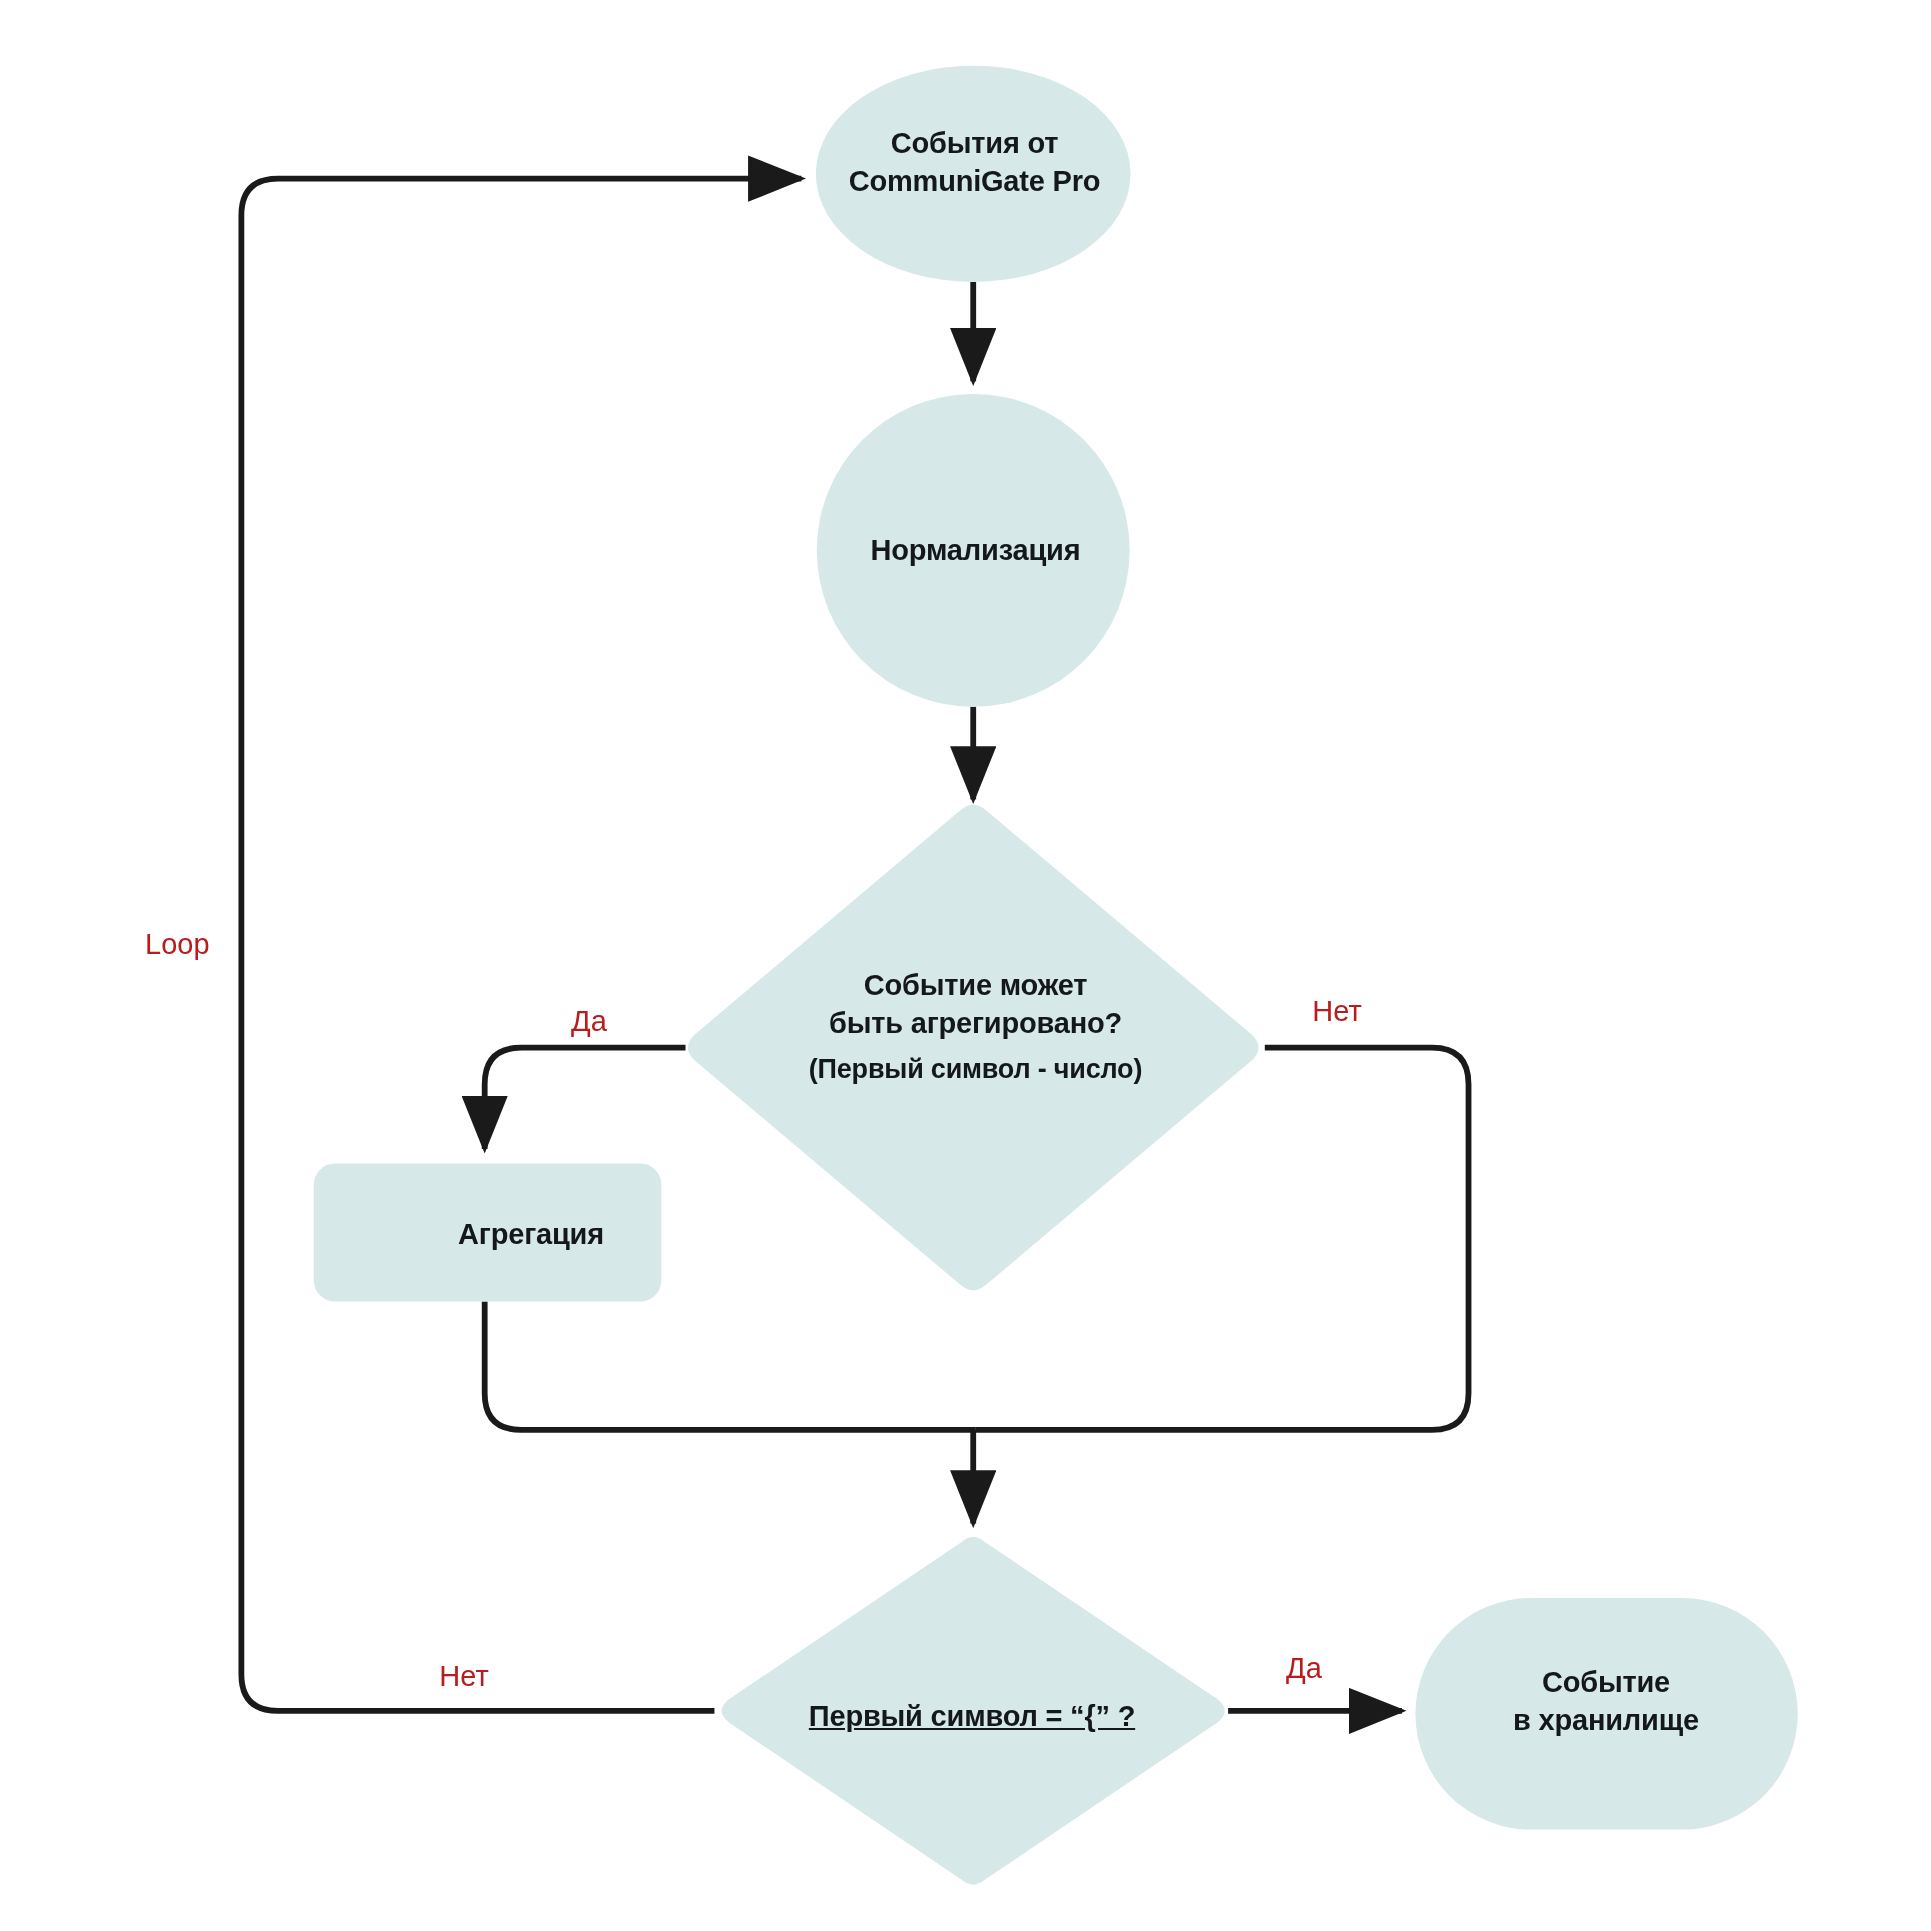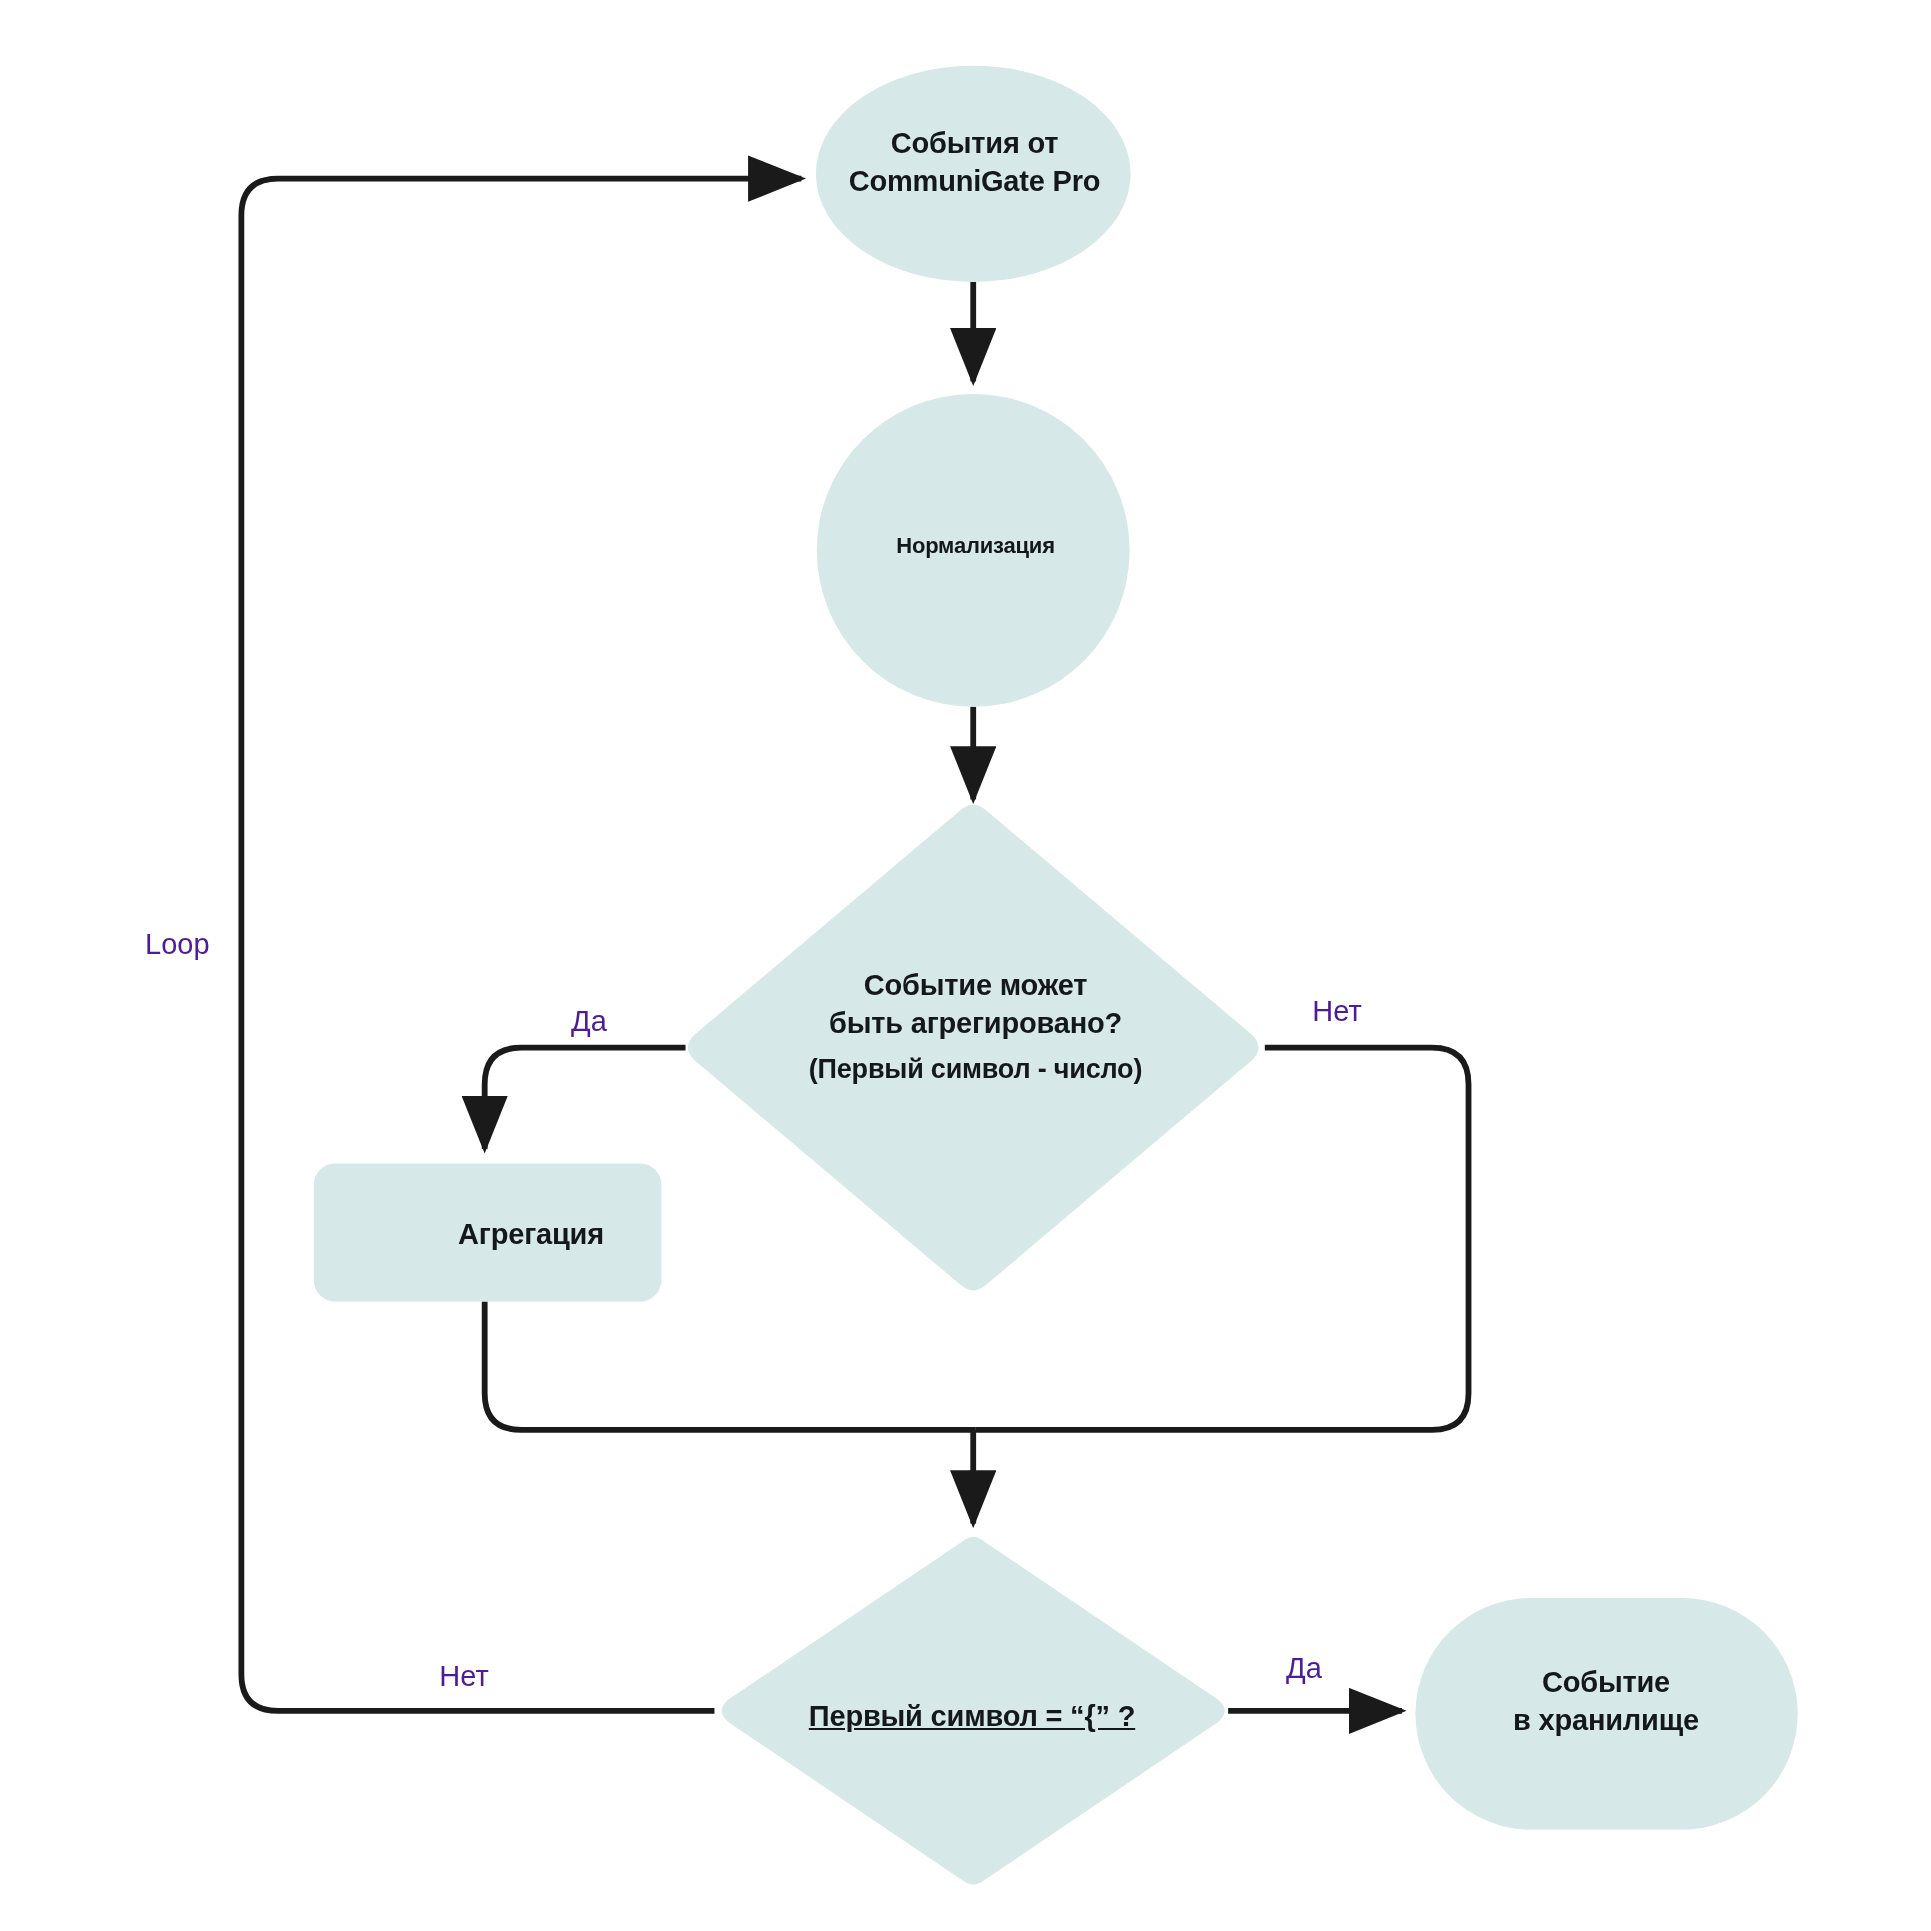--- a/index.html
+++ b/index.html
@@ -45,29 +45,29 @@
     font-family: "Liberation Sans", sans-serif;
     font-weight: bold;
     text-align: center;
     line-height: 1.32;
     white-space: pre-line;
     letter-spacing: -0.2px;
     pointer-events: none;
   }
   .edge-label {
     position: absolute;
-    color: #4c1d95;
+    color: #b91c1c;
     font-family: "Liberation Sans", sans-serif;
     font-weight: normal;
     text-align: center;
     line-height: 1.2;
     white-space: nowrap;
   }
   .lbl-events   { left: 817px;  top: 124px;  width: 315px; font-size: 29px; }
-  .lbl-norm     { left: 821px;  top: 531px;  width: 309px; font-size: 22px; }
+  .lbl-norm     { left: 821px;  top: 531px;  width: 309px; font-size: 29px; }
   .lbl-dec1-a   { left: 686px;  top: 966px; width: 579px; font-size: 29px; }
   .lbl-dec1-b   { left: 686px;  top: 1052px; width: 579px; font-size: 27px; }
   .lbl-aggr     { left: 314px;  top: 1215px; width: 348px; font-size: 29px; margin-left: 43px; }
   .lbl-dec2     { left: 716px;  top: 1697px; width: 512px; font-size: 29px; text-decoration: underline; }
   .lbl-store    { left: 1415px; top: 1663px; width: 382px; font-size: 29px; }
 
   .lbl-loop     { left: 145px;  top: 927px;  width: 106px; font-size: 29px; text-align: left; }
   .lbl-yes1     { left: 531px;  top: 1004px; width: 116px; font-size: 29px; }
   .lbl-no1      { left: 1279px; top: 994px; width: 116px; font-size: 29px; }
   .lbl-no2      { left: 406px;  top: 1659px; width: 116px; font-size: 29px; }

